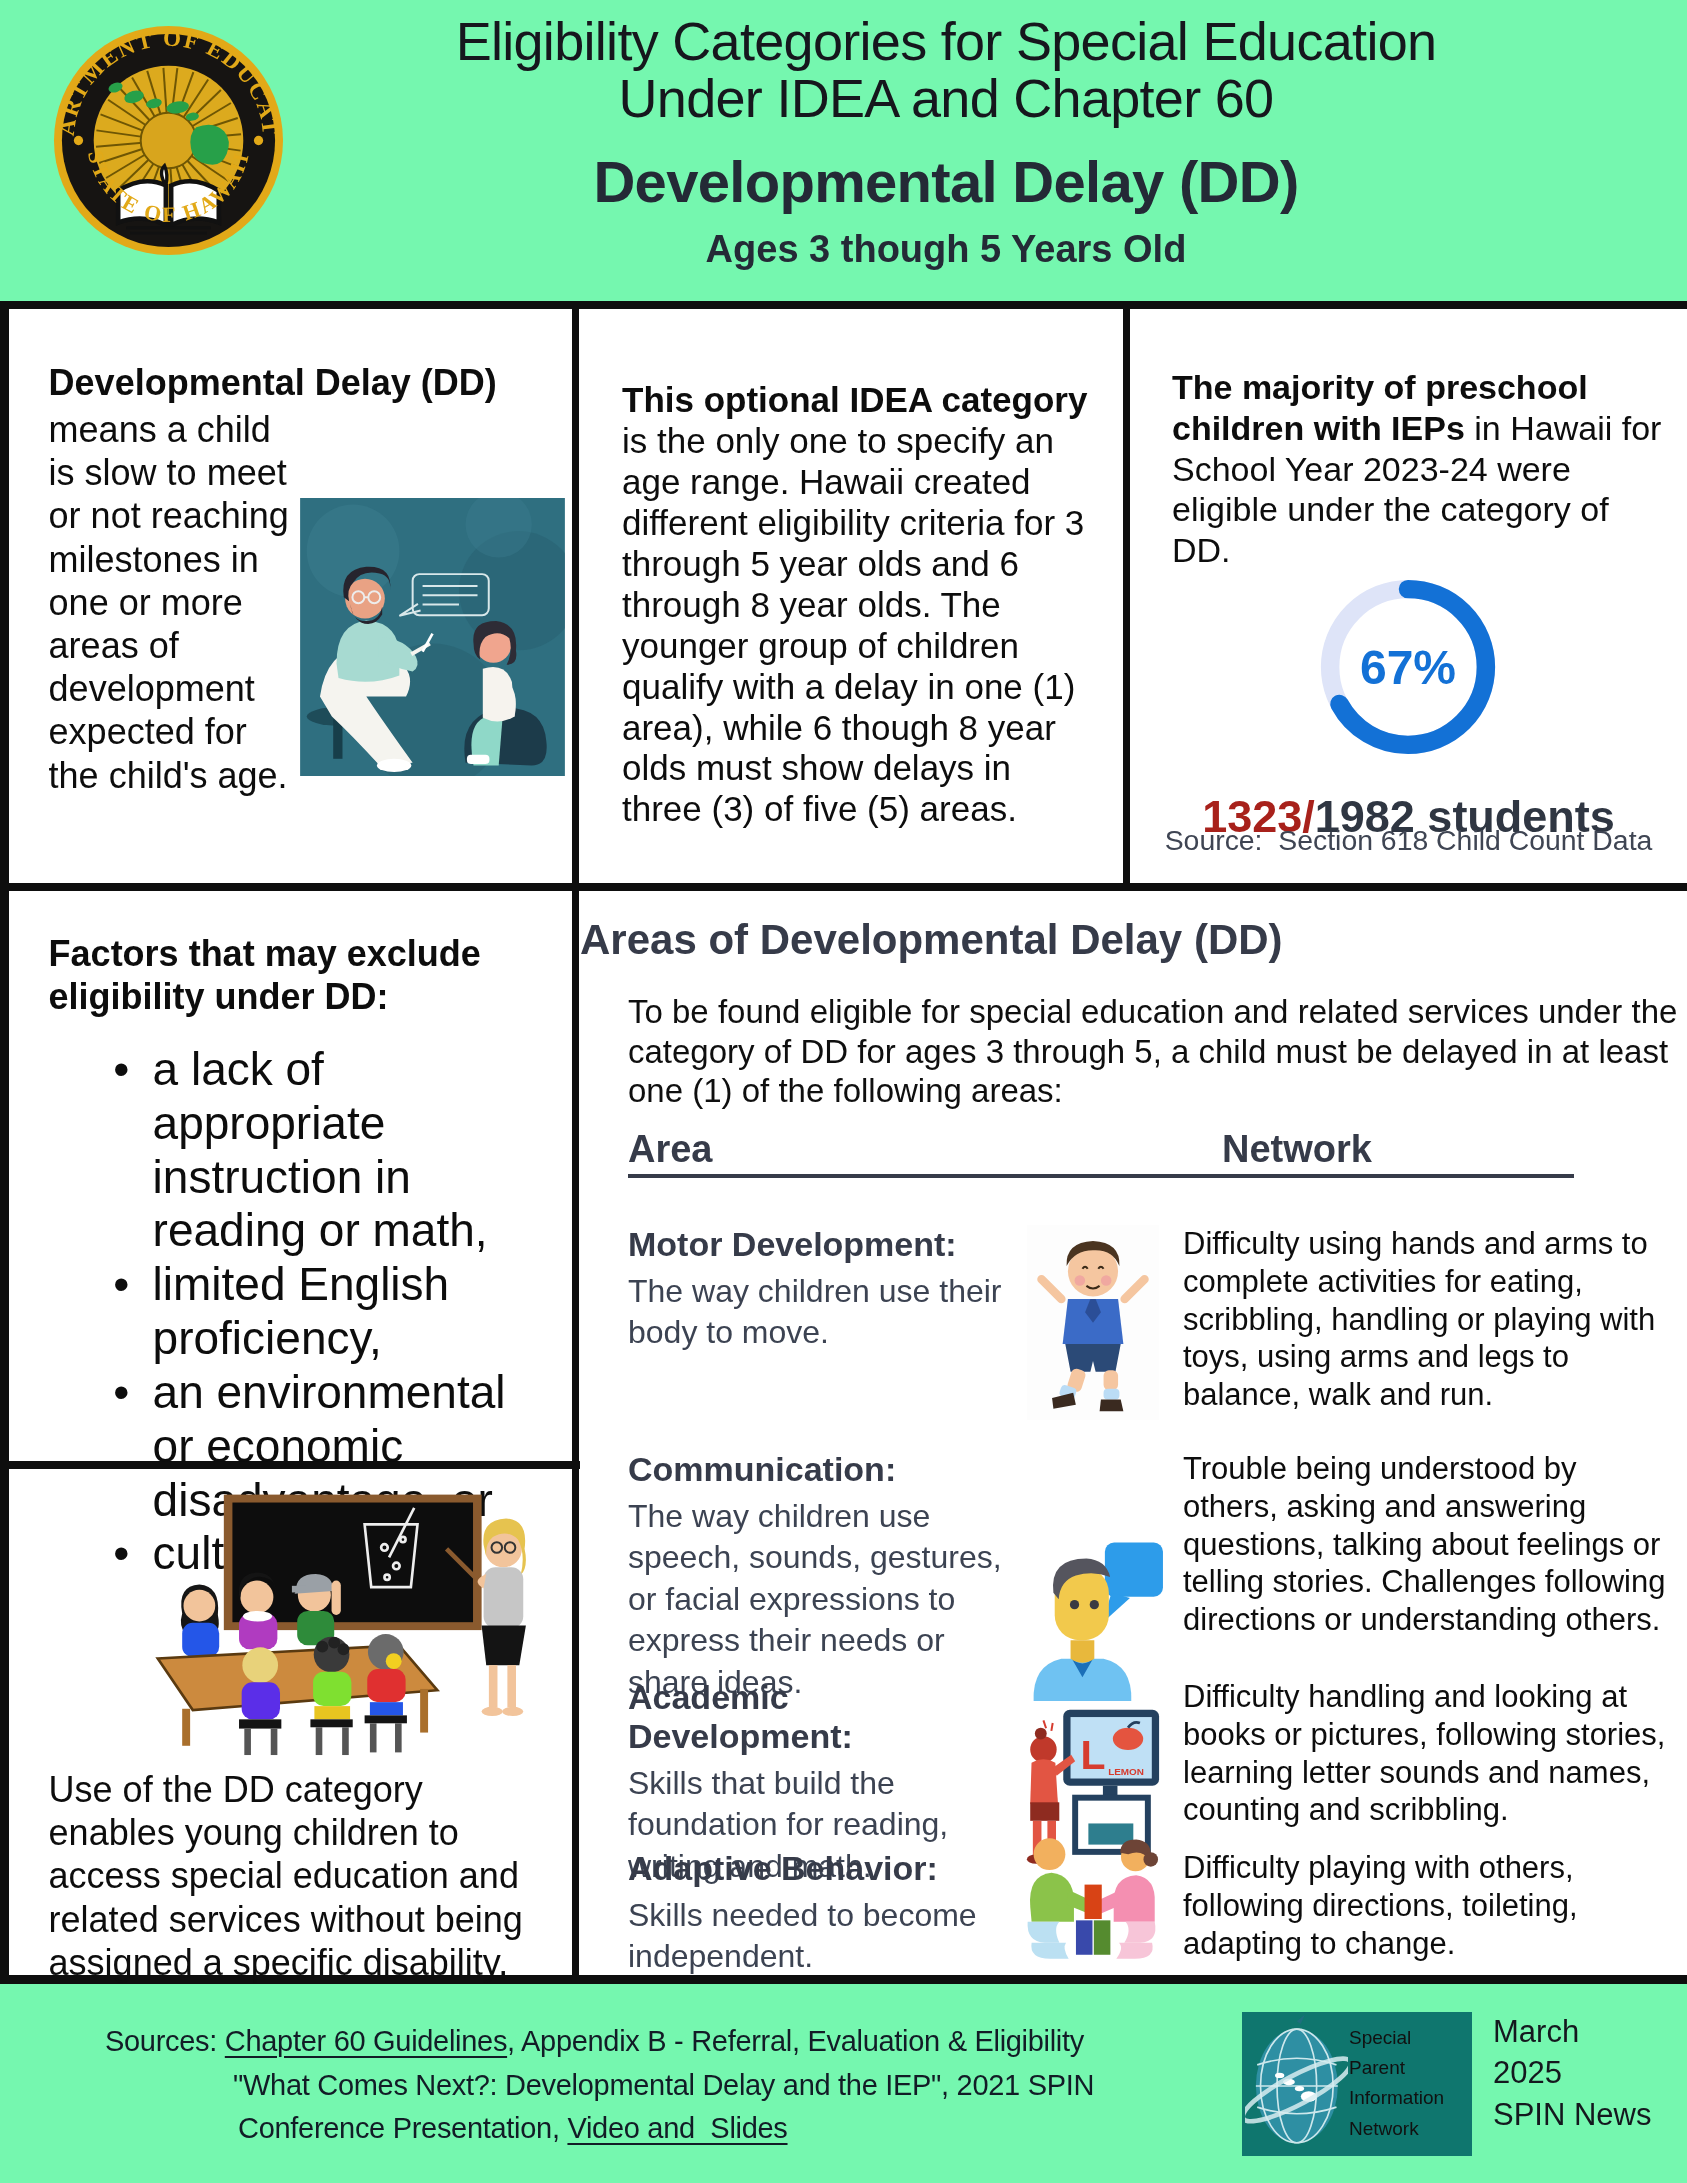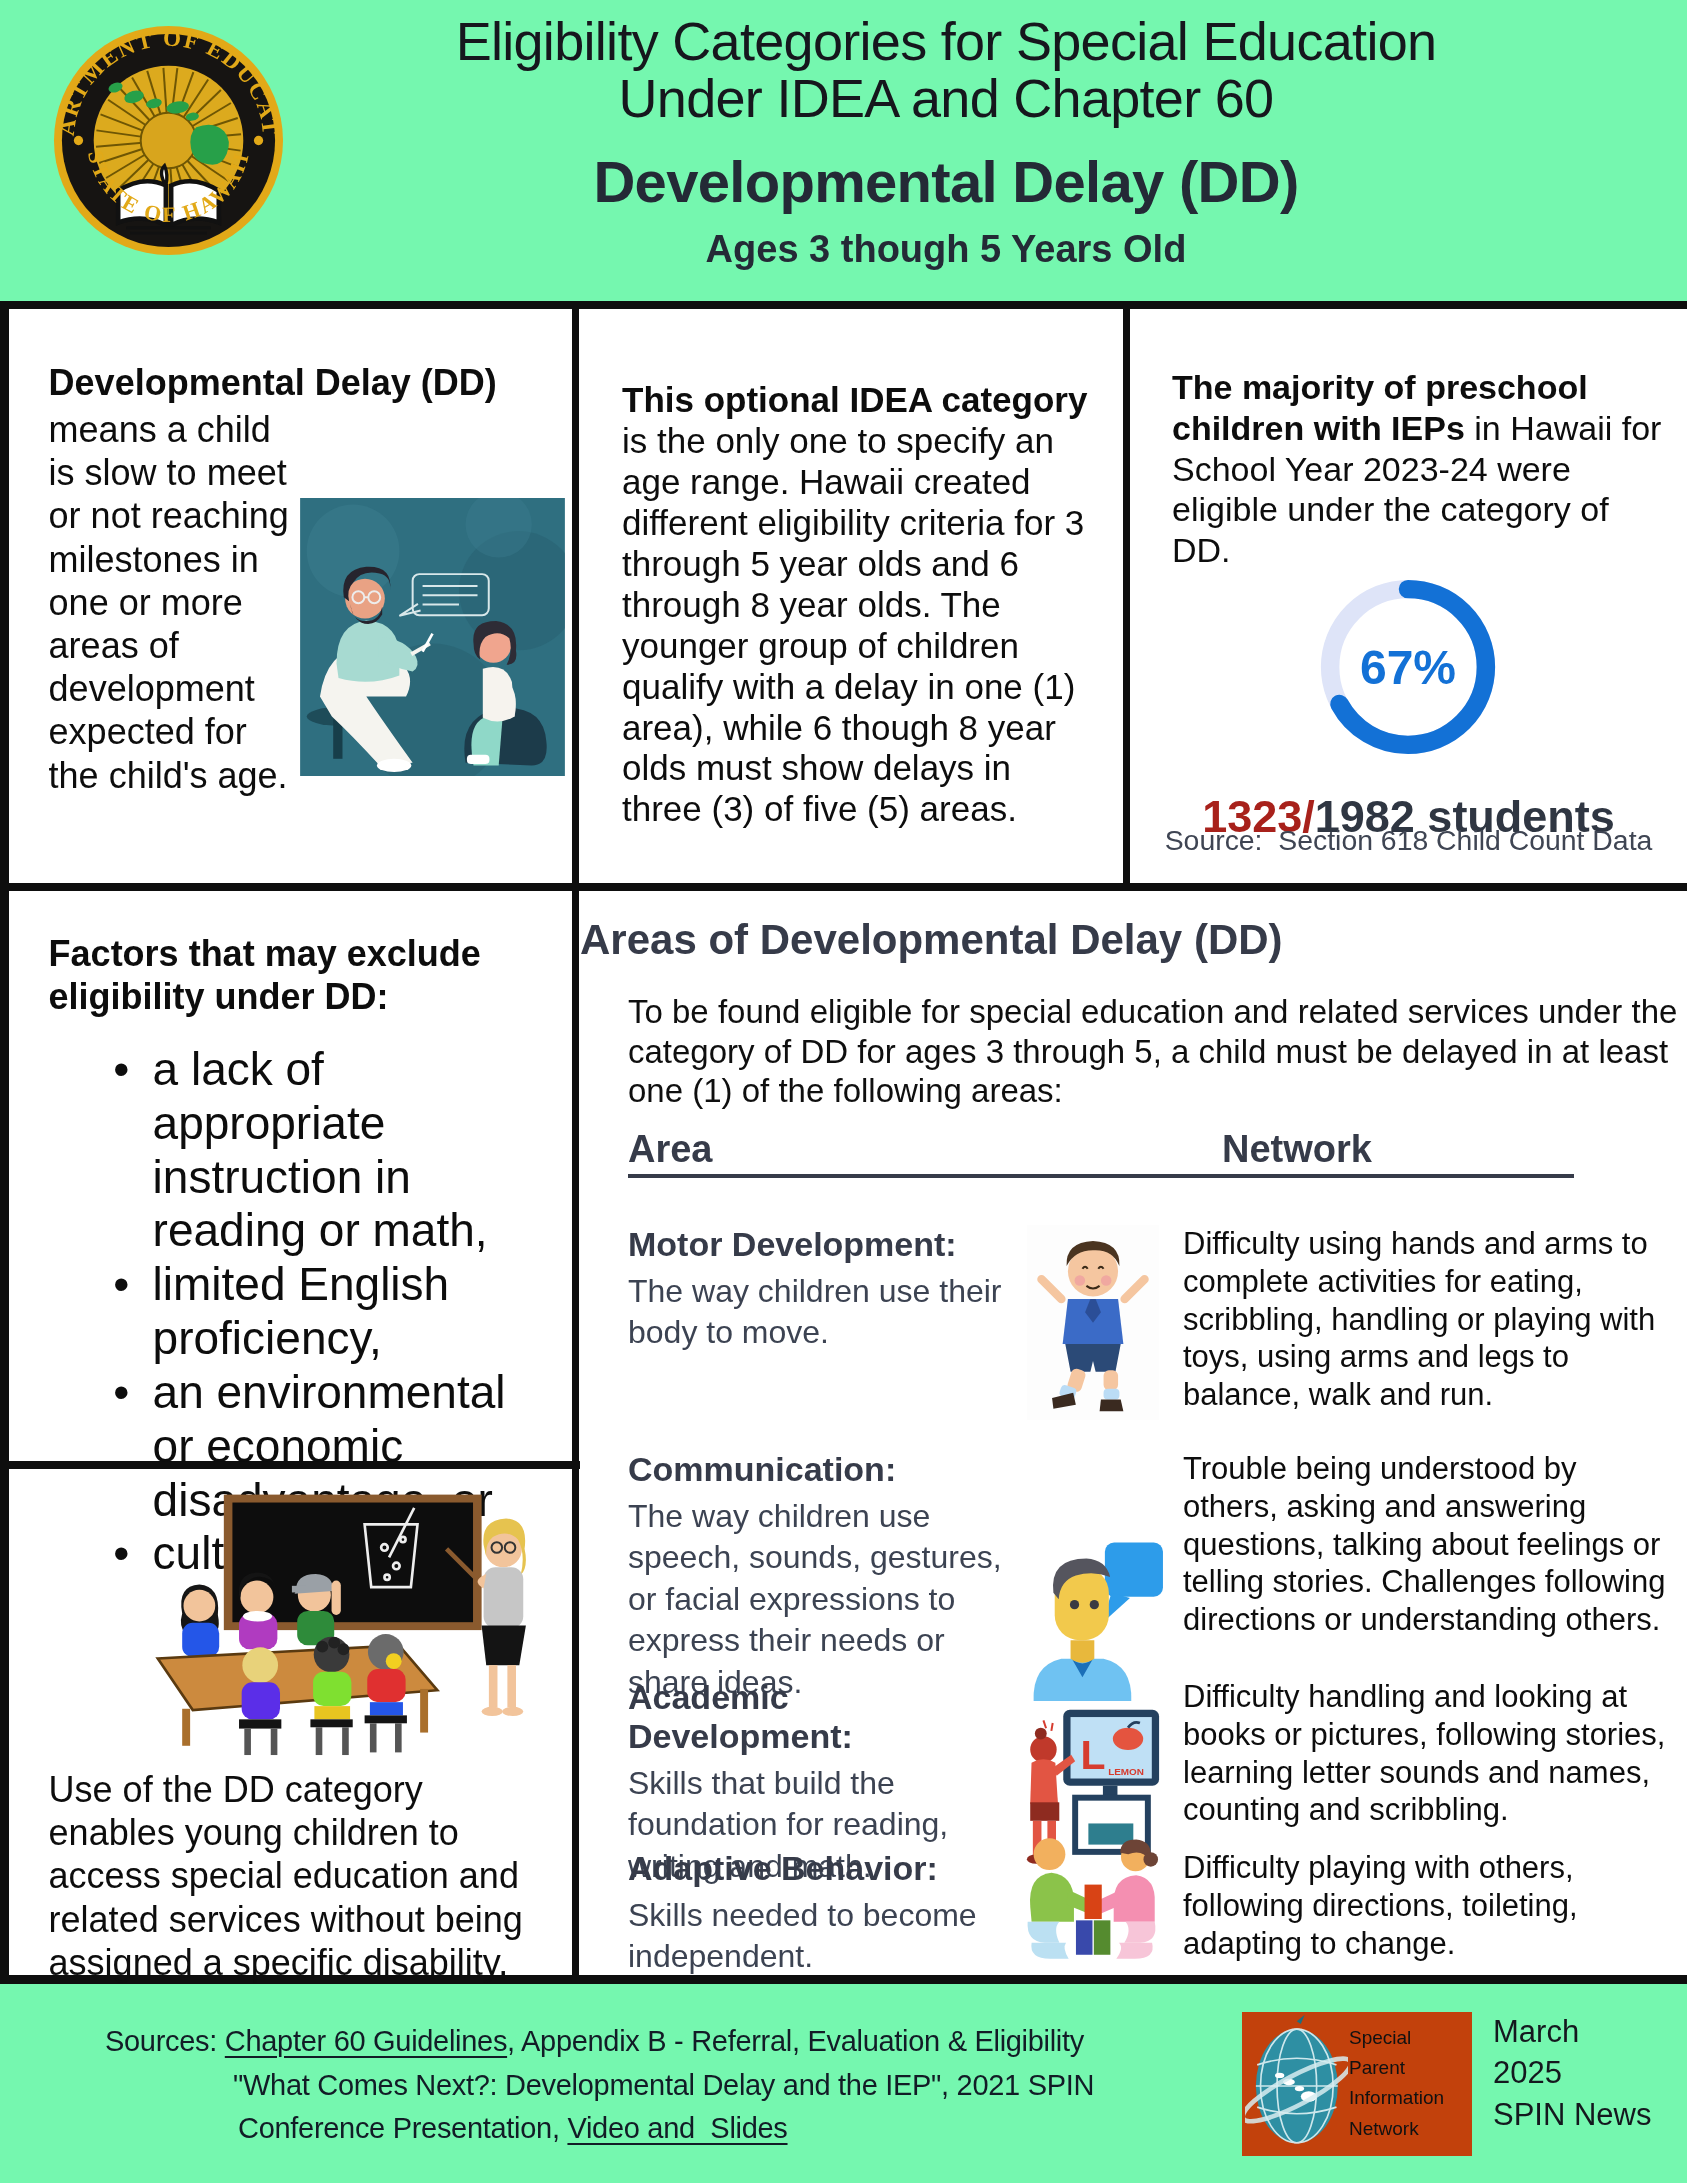--- a/index.html
+++ b/index.html
@@ -82,21 +82,21 @@
   #arow-2 .arow-icon { top:13.2px; }
   #arow-3 .arow-icon { top:-20px; }
 
   
   #footer { left:0; top:1984px; width:1687px; height:199px; }
   .src-line { font-size:29px; color:#121C26; letter-spacing:-0.3px; }
   #src1 { left:105px; top:41px; }
   #src2 { left:233px; top:85px; }
   #src3 { left:238px; top:128px; }
   .u { text-decoration:underline; text-underline-offset:4.6px; text-decoration-thickness:2px; cursor:pointer; }
-  #spin-logo { left:1242px; top:28px; width:230px; height:144px; background:#c2410c; }
+  #spin-logo { left:1242px; top:28px; width:230px; height:144px; background:#0f766e; }
   #spin-logo-text { position:absolute; left:107px; top:10.6px; width:119px; font-size:19px; line-height:1.6; color:#111; }
   #issue-block { left:1493px; top:26.5px; width:185px; font-size:31px; line-height:1.35; color:#14181E; }
 </style>
 </head>
 <body>
 
 <div id="page">
 
   <div id="header" class="abs band">
     <div id="seal-wrap" class="abs">

